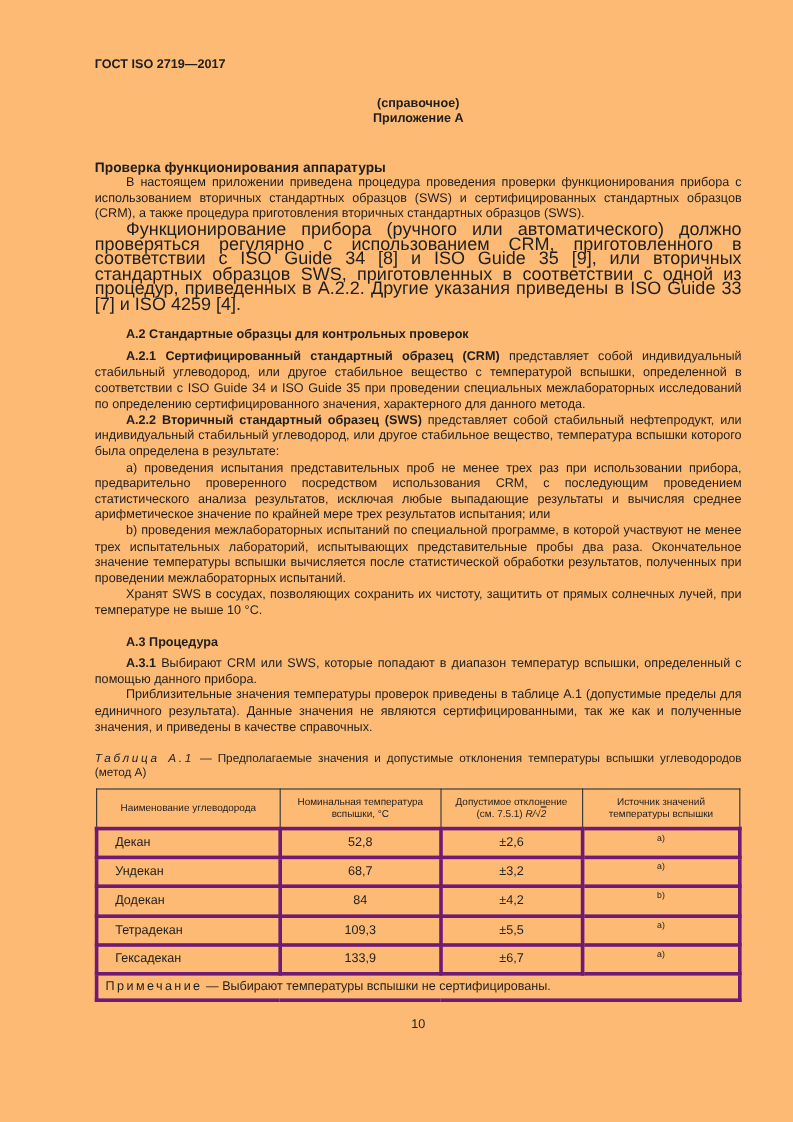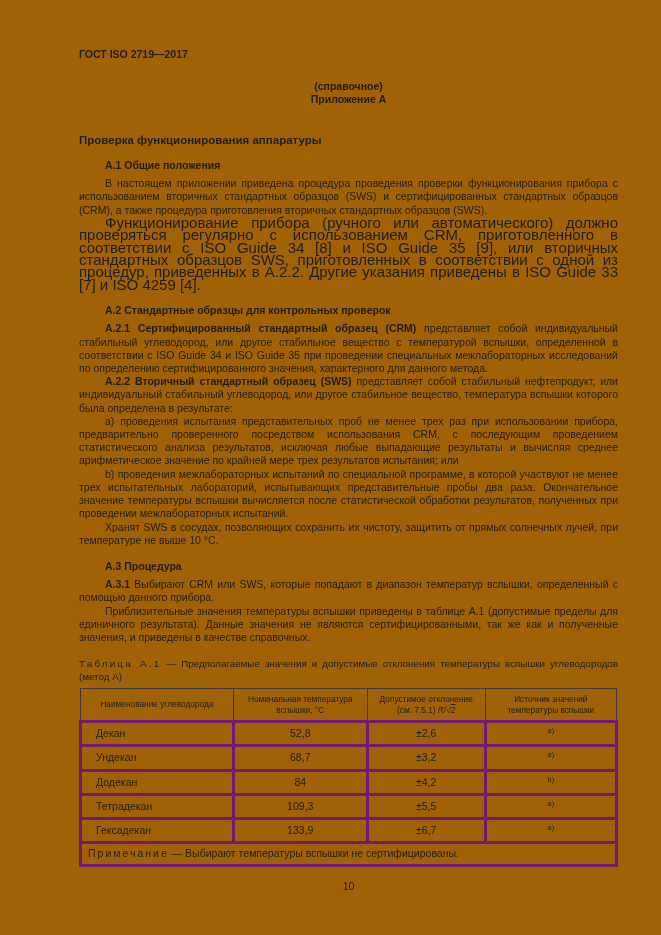--- a/index.html
+++ b/index.html
@@ -4,38 +4,38 @@
 <style>
   * { box-sizing: border-box; }
   html,body { margin:0; padding:0; }
   body {
     background:#e9e9e9;
     font-family:"Liberation Sans", sans-serif;
     color:#1e1e1e;
   }
   .page {
     width:661px; height:935px;
-    background:#a16207;
+    background:#fdba74;
     margin:0 auto;
     padding:48px 43px 0 79px;
     position:relative;
     overflow:hidden;
   }
   .doc-header { font-size:10.5px; font-weight:bold; }
   .appendix { margin-top:20px; text-align:center; font-weight:bold; font-size:10.5px; line-height:13px; }
   .main-title { margin:28px 0 0 0; text-align:left; font-weight:bold; font-size:11.5px; }
   .body-text { font-size:10.5px; line-height:13.2px; }
   .h2 { font-weight:bold; font-size:10.5px; margin:13px 0 5px; text-indent:26px; }
   .para { margin:0; text-indent:26px; text-align:justify; }
   .para-small { font-size:15px; line-height:12.4px; }
   .b { font-weight:bold; }
   .it { font-style:italic; }
   .overline { text-decoration:overline; }
   .caption { margin:14px 0 5px; font-size:9.8px; line-height:12.5px; text-align:justify; }
-  .caption .spaced { letter-spacing:2.2px; }
+  .caption .spaced { letter-spacing:2.2px;font-style:italic; }
   table.a1 { width:100%; border-collapse:collapse; table-layout:fixed; }
   table.a1 th {
     border:1px solid #3c3c3c; font-weight:normal; font-size:8.3px;
     line-height:10.5px; padding:5px 4px; text-align:center; vertical-align:middle;
   }
   table.a1 td { border:3px solid #701a75; font-size:10.5px; padding:4px 6px; vertical-align:middle; }
   table.a1 td.name { padding-left:14px; }
   table.a1 td.c { text-align:center; }
   table.a1 tr.data-row { height:21px; }
   sup.fn { font-size:7.3px; vertical-align:super; line-height:0; }
@@ -58,34 +58,33 @@
 
   <div class="appendix">
     <div>(справочное)</div>
     <div>Приложение А</div>
   </div>
 
   <div class="main-title">Проверка функционирования аппаратуры</div>
 
   <div class="body-text">
 
-    <p class="h2">А.1 Общие положения</p>
     <p class="para">В настоящем приложении приведена процедура проведения проверки функционирования прибора с использованием вторичных стандартных образцов (SWS) и сертифицированных стандартных образцов (CRM), а также процедура приготовления вторичных стандартных образцов (SWS).</p>
     <p class="para para-small">Функционирование прибора (ручного или автоматического) должно проверяться регулярно с использованием CRM, приготовленного в соответствии с ISO Guide 34 [8] и ISO Guide 35 [9], или вторичных стандартных образцов SWS, приготовленных в соответствии с одной из процедур, приведенных в А.2.2. Другие указания приведены в ISO Guide 33 [7] и ISO 4259 [4].</p>
 
     <p class="h2">А.2 Стандартные образцы для контрольных проверок</p>
     <p class="para"><span class="b">А.2.1 Сертифицированный стандартный образец (CRM)</span><span> представляет собой индивидуальный стабильный углеводород, или другое стабильное вещество с температурой вспышки, определенной в соответствии с ISO Guide 34 и ISO Guide 35 при проведении специальных межлабораторных исследований по определению сертифицированного значения, характерного для данного метода.</span></p>
     <p class="para"><span class="b">А.2.2 Вторичный стандартный образец (SWS)</span><span> представляет собой стабильный нефтепродукт, или индивидуальный стабильный углеводород, или другое стабильное вещество, температура вспышки которого была определена в результате:</span></p>
     <p class="para">a) проведения испытания представительных проб не менее трех раз при использовании прибора, предварительно проверенного посредством использования CRM, с последующим проведением статистического анализа результатов, исключая любые выпадающие результаты и вычисляя среднее арифметическое значение по крайней мере трех результатов испытания; или</p>
     <p class="para">b) проведения межлабораторных испытаний по специальной программе, в которой участвуют не менее трех испытательных лабораторий, испытывающих представительные пробы два раза. Окончательное значение температуры вспышки вычисляется после статистической обработки результатов, полученных при проведении межлабораторных испытаний.</p>
     <p class="para">Хранят SWS в сосудах, позволяющих сохранить их чистоту, защитить от прямых солнечных лучей, при температуре не выше 10 °С.</p>
 
     <p class="h2">А.3 Процедура</p>
     <p class="para"><span class="b">А.3.1</span><span> Выбирают CRM или SWS, которые попадают в диапазон температур вспышки, определенный с помощью данного прибора.</span></p>
-    <p class="para">Приблизительные значения температуры вспышки приведены в таблице А.1 (допустимые пределы для единичного результата). Данные значения не являются сертифицированными, так же как и полученные значения, и приведены в качестве справочных.</p>
+    <p class="para">Приблизительные значения температуры проверок приведены в таблице А.1 (допустимые пределы для единичного результата). Данные значения не являются сертифицированными, так же как и полученные значения, и приведены в качестве справочных.</p>
 
     <p class="caption"><span class="spaced">Таблица А.1</span><span> — Предполагаемые значения и допустимые отклонения температуры вспышки углеводородов (метод А)</span></p>
 
     <table class="a1">
       <colgroup>
         <col class="col-name">
           <col class="col-temp">
           <col class="col-dev">
           <col class="col-src">
       </colgroup>

